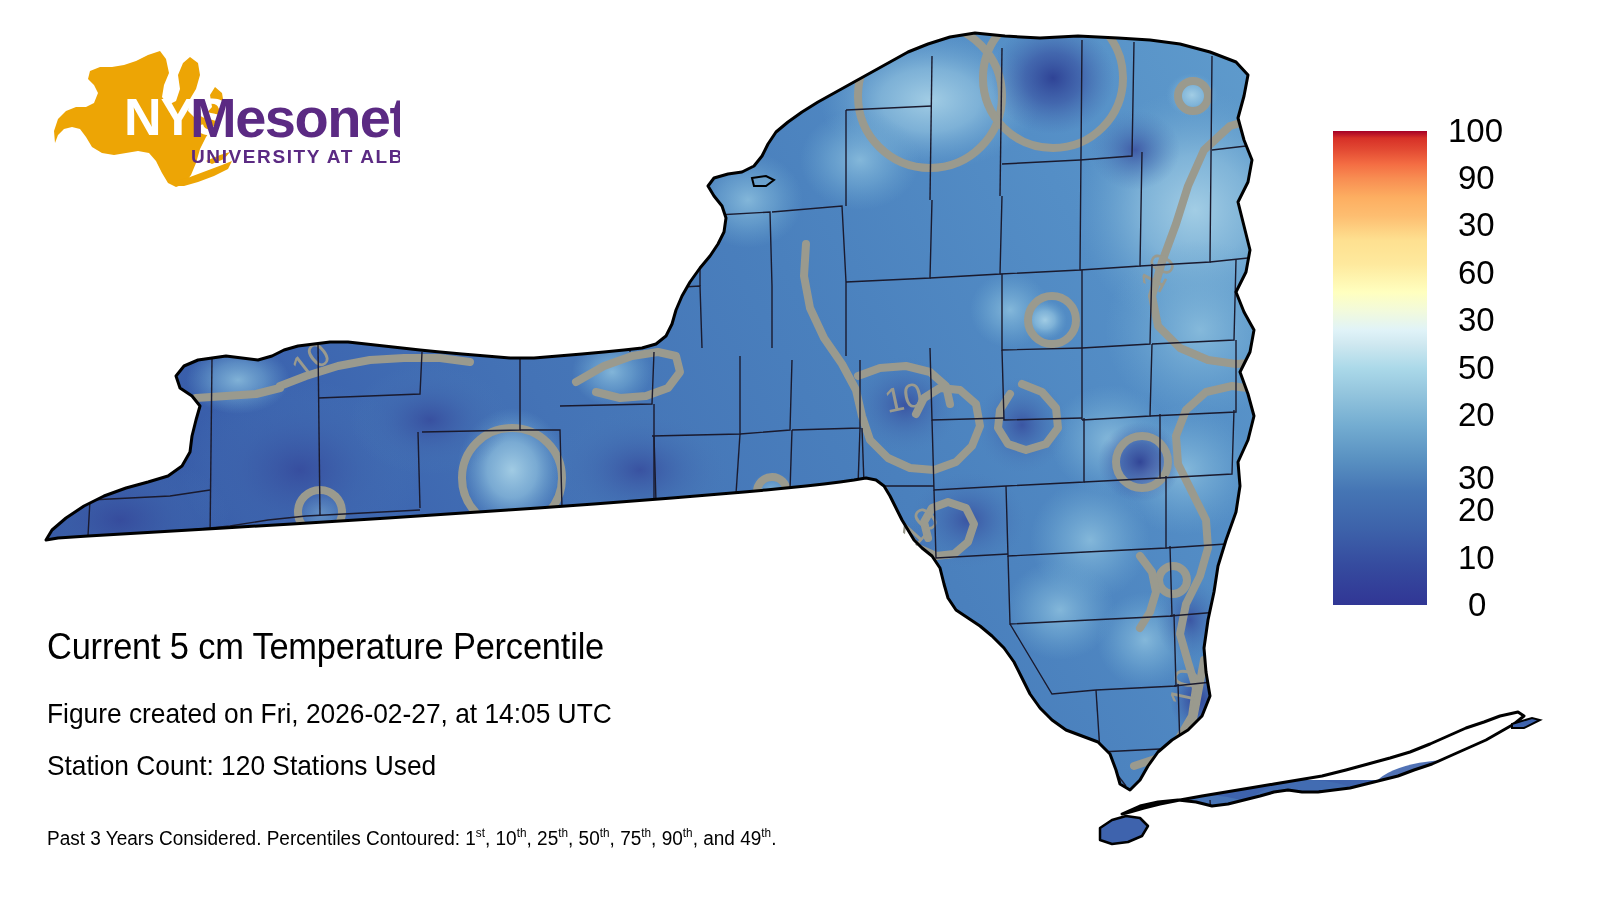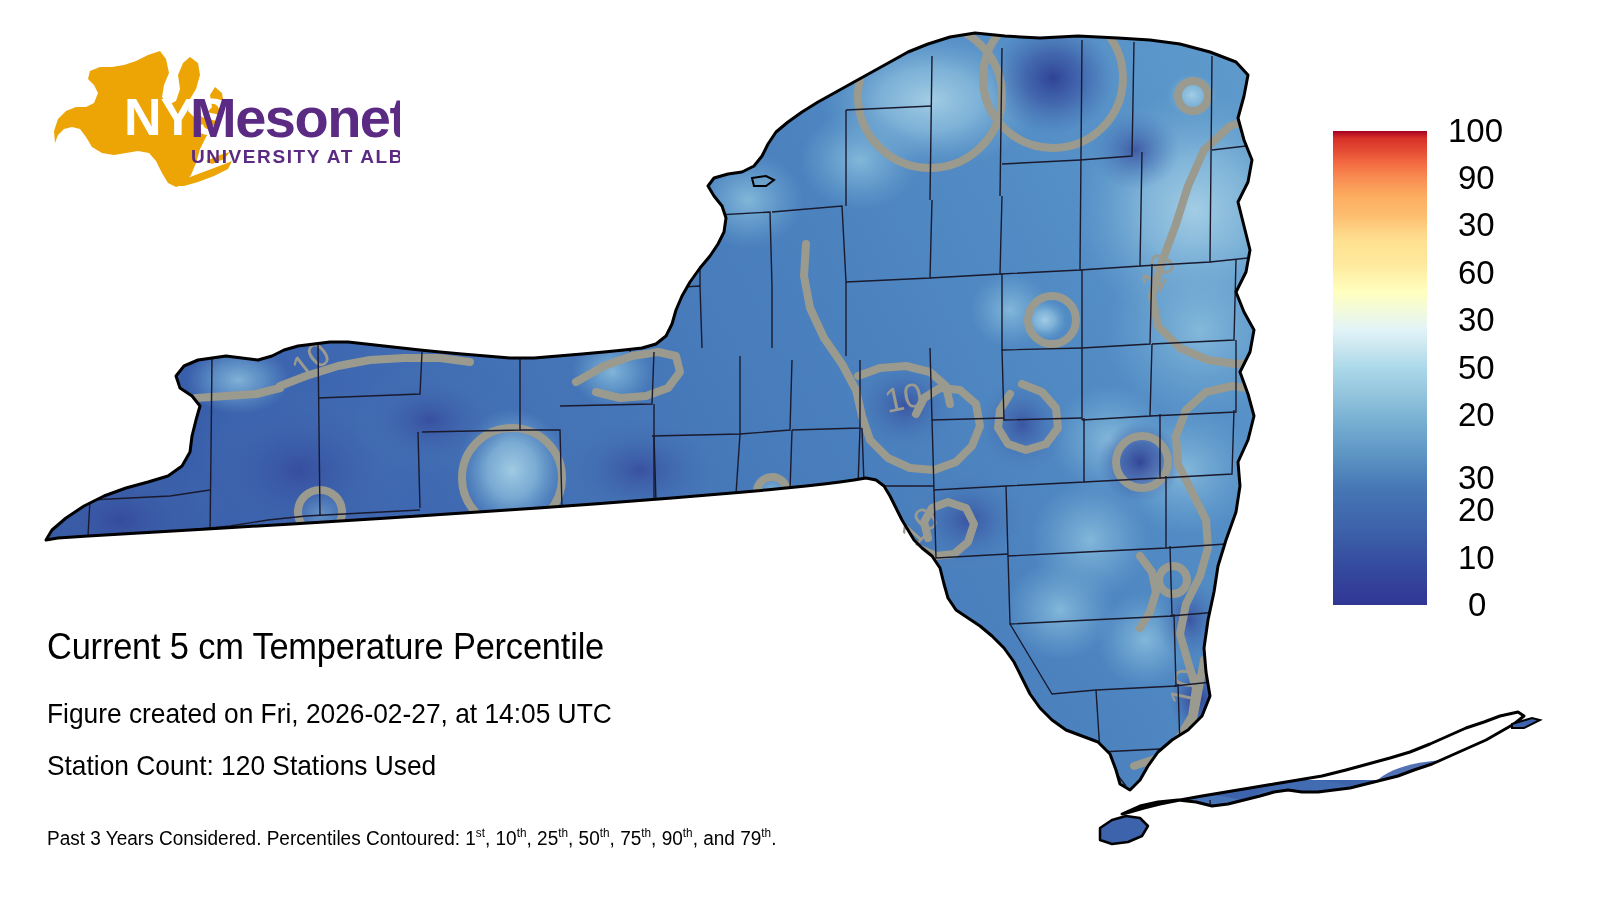--- a/index.html
+++ b/index.html
@@ -398,13 +398,13 @@
   <span class="cb-tick" style="top:330px;left:10px">30</span>
   <span class="cb-tick" style="top:362px;left:10px">20</span>
   <span class="cb-tick" style="top:410px;left:10px">10</span>
   <span class="cb-tick" style="top:457px;left:20px">0</span>
 </div>
 
 <div id="title">Current 5 cm Temperature Percentile</div>
 <div id="created">Figure created on Fri, 2026-02-27, at 14:05 UTC</div>
 <div id="stations">Station Count: 120 Stations Used</div>
 <div id="footnote">
-  <span>Past 3 Years Considered. Percentiles Contoured: </span><span>1</span><sup>st</sup>, <span>10</span><sup>th</sup>, <span>25</span><sup>th</sup>, <span>50</span><sup>th</sup>, <span>75</span><sup>th</sup>, <span>90</span><sup>th</sup>, <span>and</span> <span>79</span><sup>th</sup>.</div>
+  <span>Past 3 Years Considered. Percentiles Contoured: </span><span>1</span><sup>st</sup>, <span>10</span><sup>th</sup>, <span>25</span><sup>th</sup>, <span>50</span><sup>th</sup>, <span>75</span><sup>th</sup>, <span>90</span><sup>th</sup>, <span>and</span> <span>49</span><sup>th</sup>.</div>
 
 </body></html>

